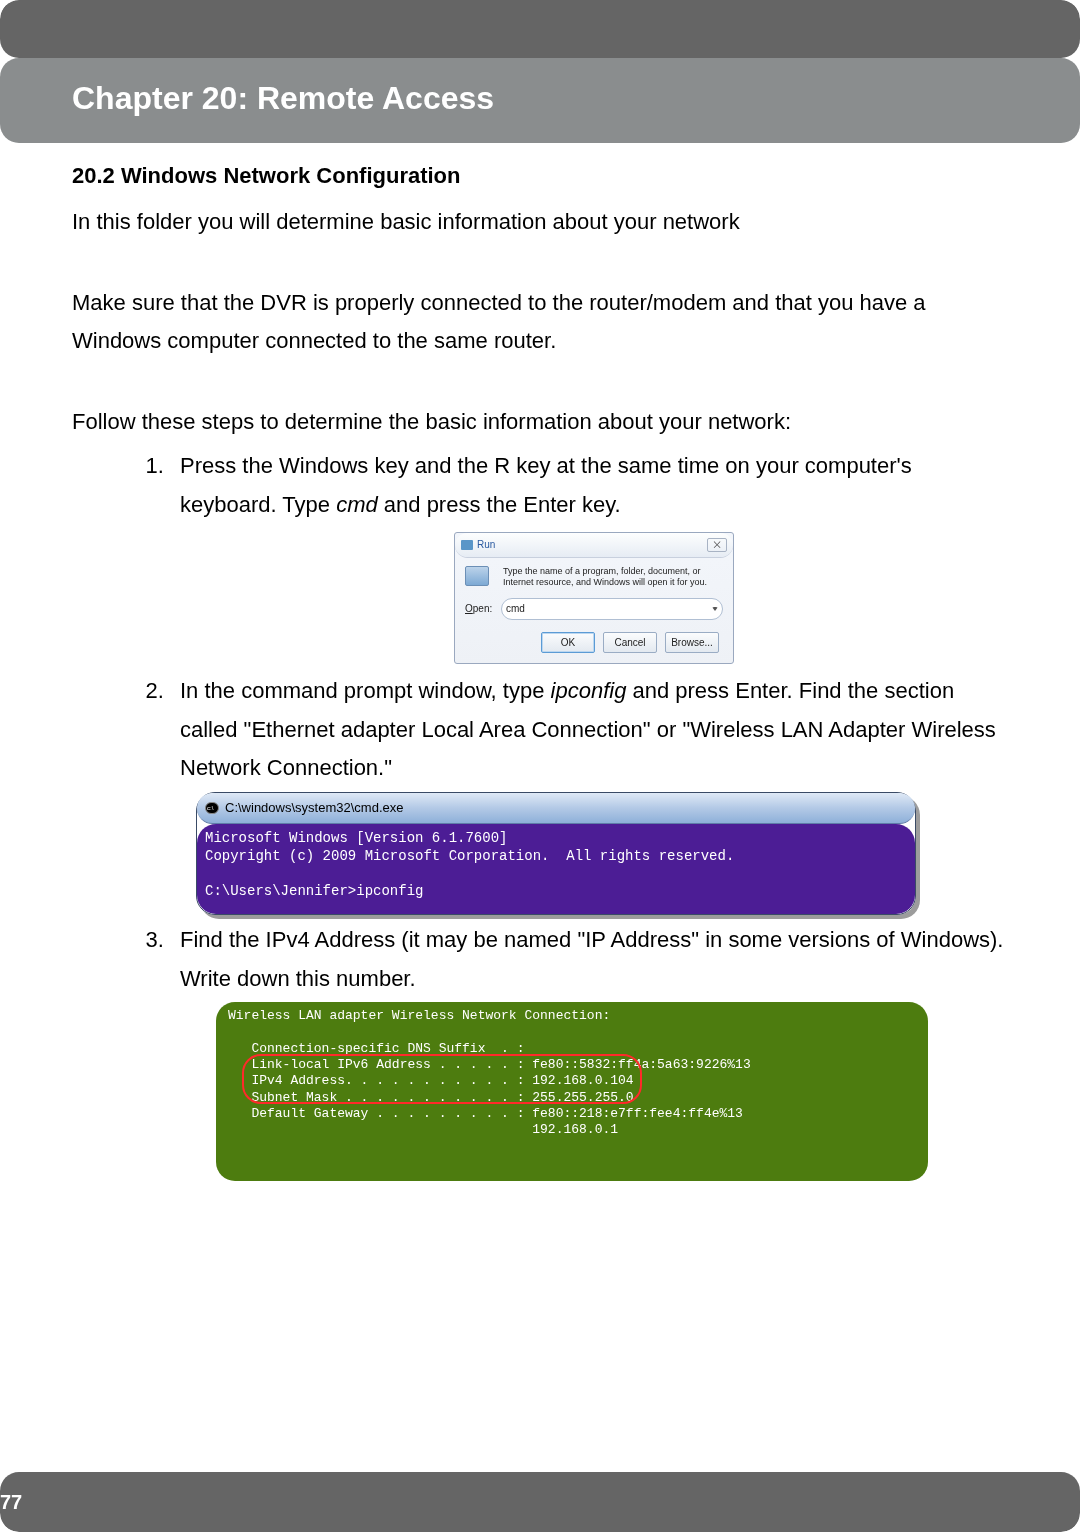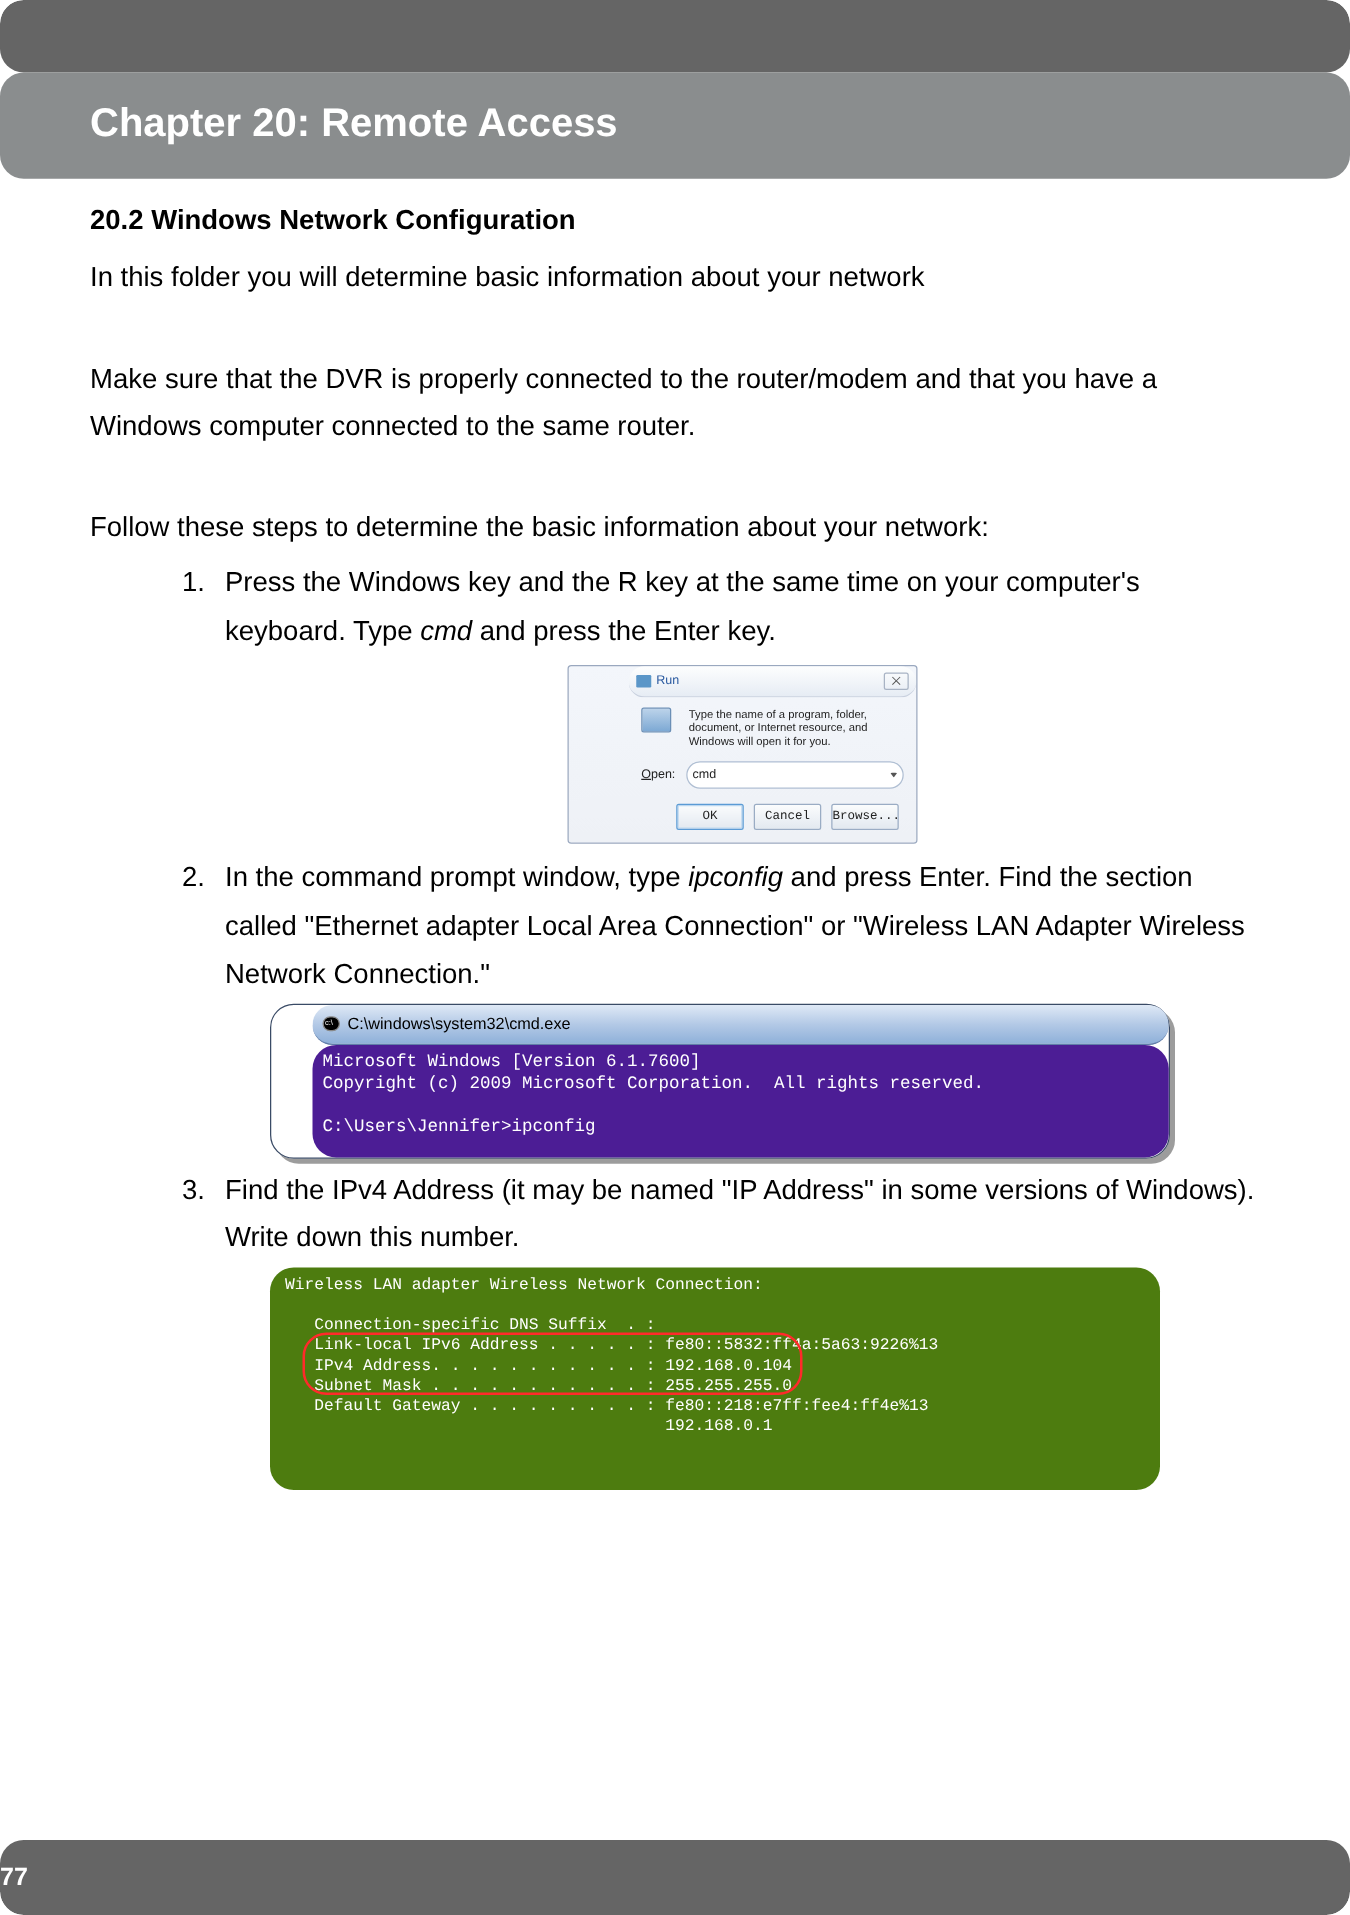--- a/index.html
+++ b/index.html
@@ -59,21 +59,20 @@
   }
   .italic { font-style: italic; }
   .run-dialog {
     width: 280px;
     margin: 8px auto 8px auto;
     border: 1px solid #9aa8bf;
     background: linear-gradient(#f3f6fb,#eef1f6);
     border-radius: 3px;
     font-size: 10px;
     color: #222;
-    padding-left: 48px;
   }
   .run-titlebar {
     display: flex;
     align-items: center;
     padding: 3px 6px;
     border-bottom: 1px solid #c8d0de;
     background: linear-gradient(#fdfefe,#e6ecf4);
   }
   .run-titlebar .run-icon {
     width: 12px; height: 10px;
@@ -122,30 +121,28 @@
   }
   .run-buttons { display: flex; justify-content: flex-end; gap: 8px; padding-right: 4px; }
   .run-btn {
     border: 1px solid #9aacc4;
     background: linear-gradient(#fbfcfd,#e3e9f0);
     border-radius: 2px;
     font-size: 10px;
     padding: 1px 0;
     width: 54px;
     text-align: center;
-    font-family: Liberation Mono, monospace;
   }
   .run-btn.ok { border: 1px solid #5b9bd5; box-shadow: 0 0 0 1px #bcd7f0 inset; }
 
   .cmd-window1 {
-    margin: 4px 0 6px 36px;
+    margin: 4px 0 6px 16px;
     width: 720px;
     border: 1px solid #3a4b66;
     box-shadow: 4px 4px 0 #9c9c9c;
-    padding-left: 33px;
   }
   .cmd-titlebar {
     background: linear-gradient(#dfe9f6,#b3c9e6 50%,#8eb0d9);
     border-bottom: 1px solid #5f7ca8;
     display: flex;
     align-items: center;
     padding: 4px 8px;
     gap: 6px;
   }
   .cmd-title-icon {

